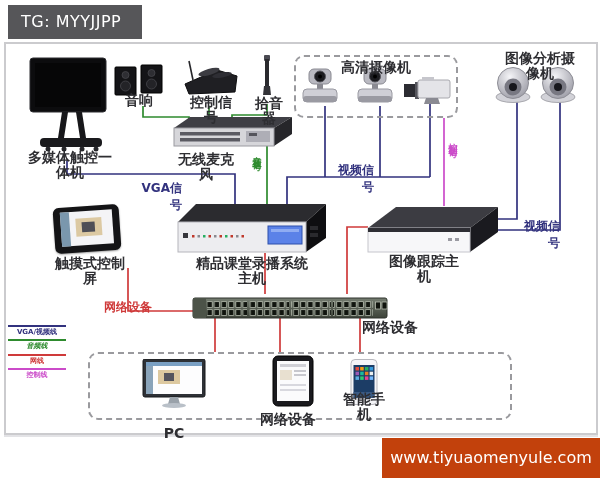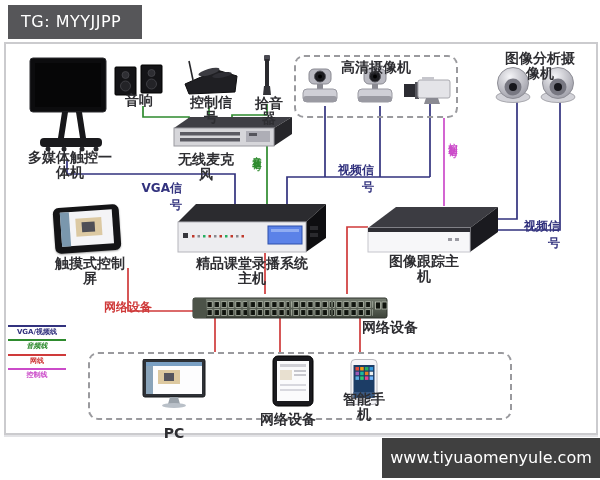--- a/index.html
+++ b/index.html
@@ -5,21 +5,21 @@
   html,body{margin:0;padding:0;background:#fff;}
   .stage{position:relative;width:600px;height:480px;background:#fff;overflow:hidden;
          font-family:"DejaVu Sans","Liberation Sans",sans-serif;}
   .abs{position:absolute;}
   
   .frame{left:4px;top:42px;width:590px;height:389px;border:2px solid #cbcbce;
          box-shadow:0 2px 0 #e3e3e6;}
   
   .tg-bar{left:8px;top:5px;width:134px;height:34px;background:#565659;color:#fff;
           font-size:16px;line-height:34px;padding-left:13px;letter-spacing:.5px;box-sizing:border-box;}
-  .site-bar{left:382px;top:438px;width:218px;height:40px;background:#404040;color:#fff;
+  .site-bar{left:382px;top:438px;width:218px;height:40px;background:#c2410c;color:#fff;
             font-size:16px;line-height:40px;text-align:center;}
   
   .dash-box{border:2px dashed #9a9a9e;border-radius:10px;box-sizing:border-box;}
   
   .lbl{font-size:14px;font-weight:bold;color:#2e2e32;text-align:center;line-height:1.1;}
   
   .sig{font-size:12px;font-weight:bold;text-align:right;}
   .v-sig{writing-mode:vertical-rl;text-orientation:upright;letter-spacing:2px;font-size:9px;font-weight:bold;}
   .sig-vga,.sig-video{color:var(--c-vga);}
   .sig-audio{color:var(--c-audio);}

